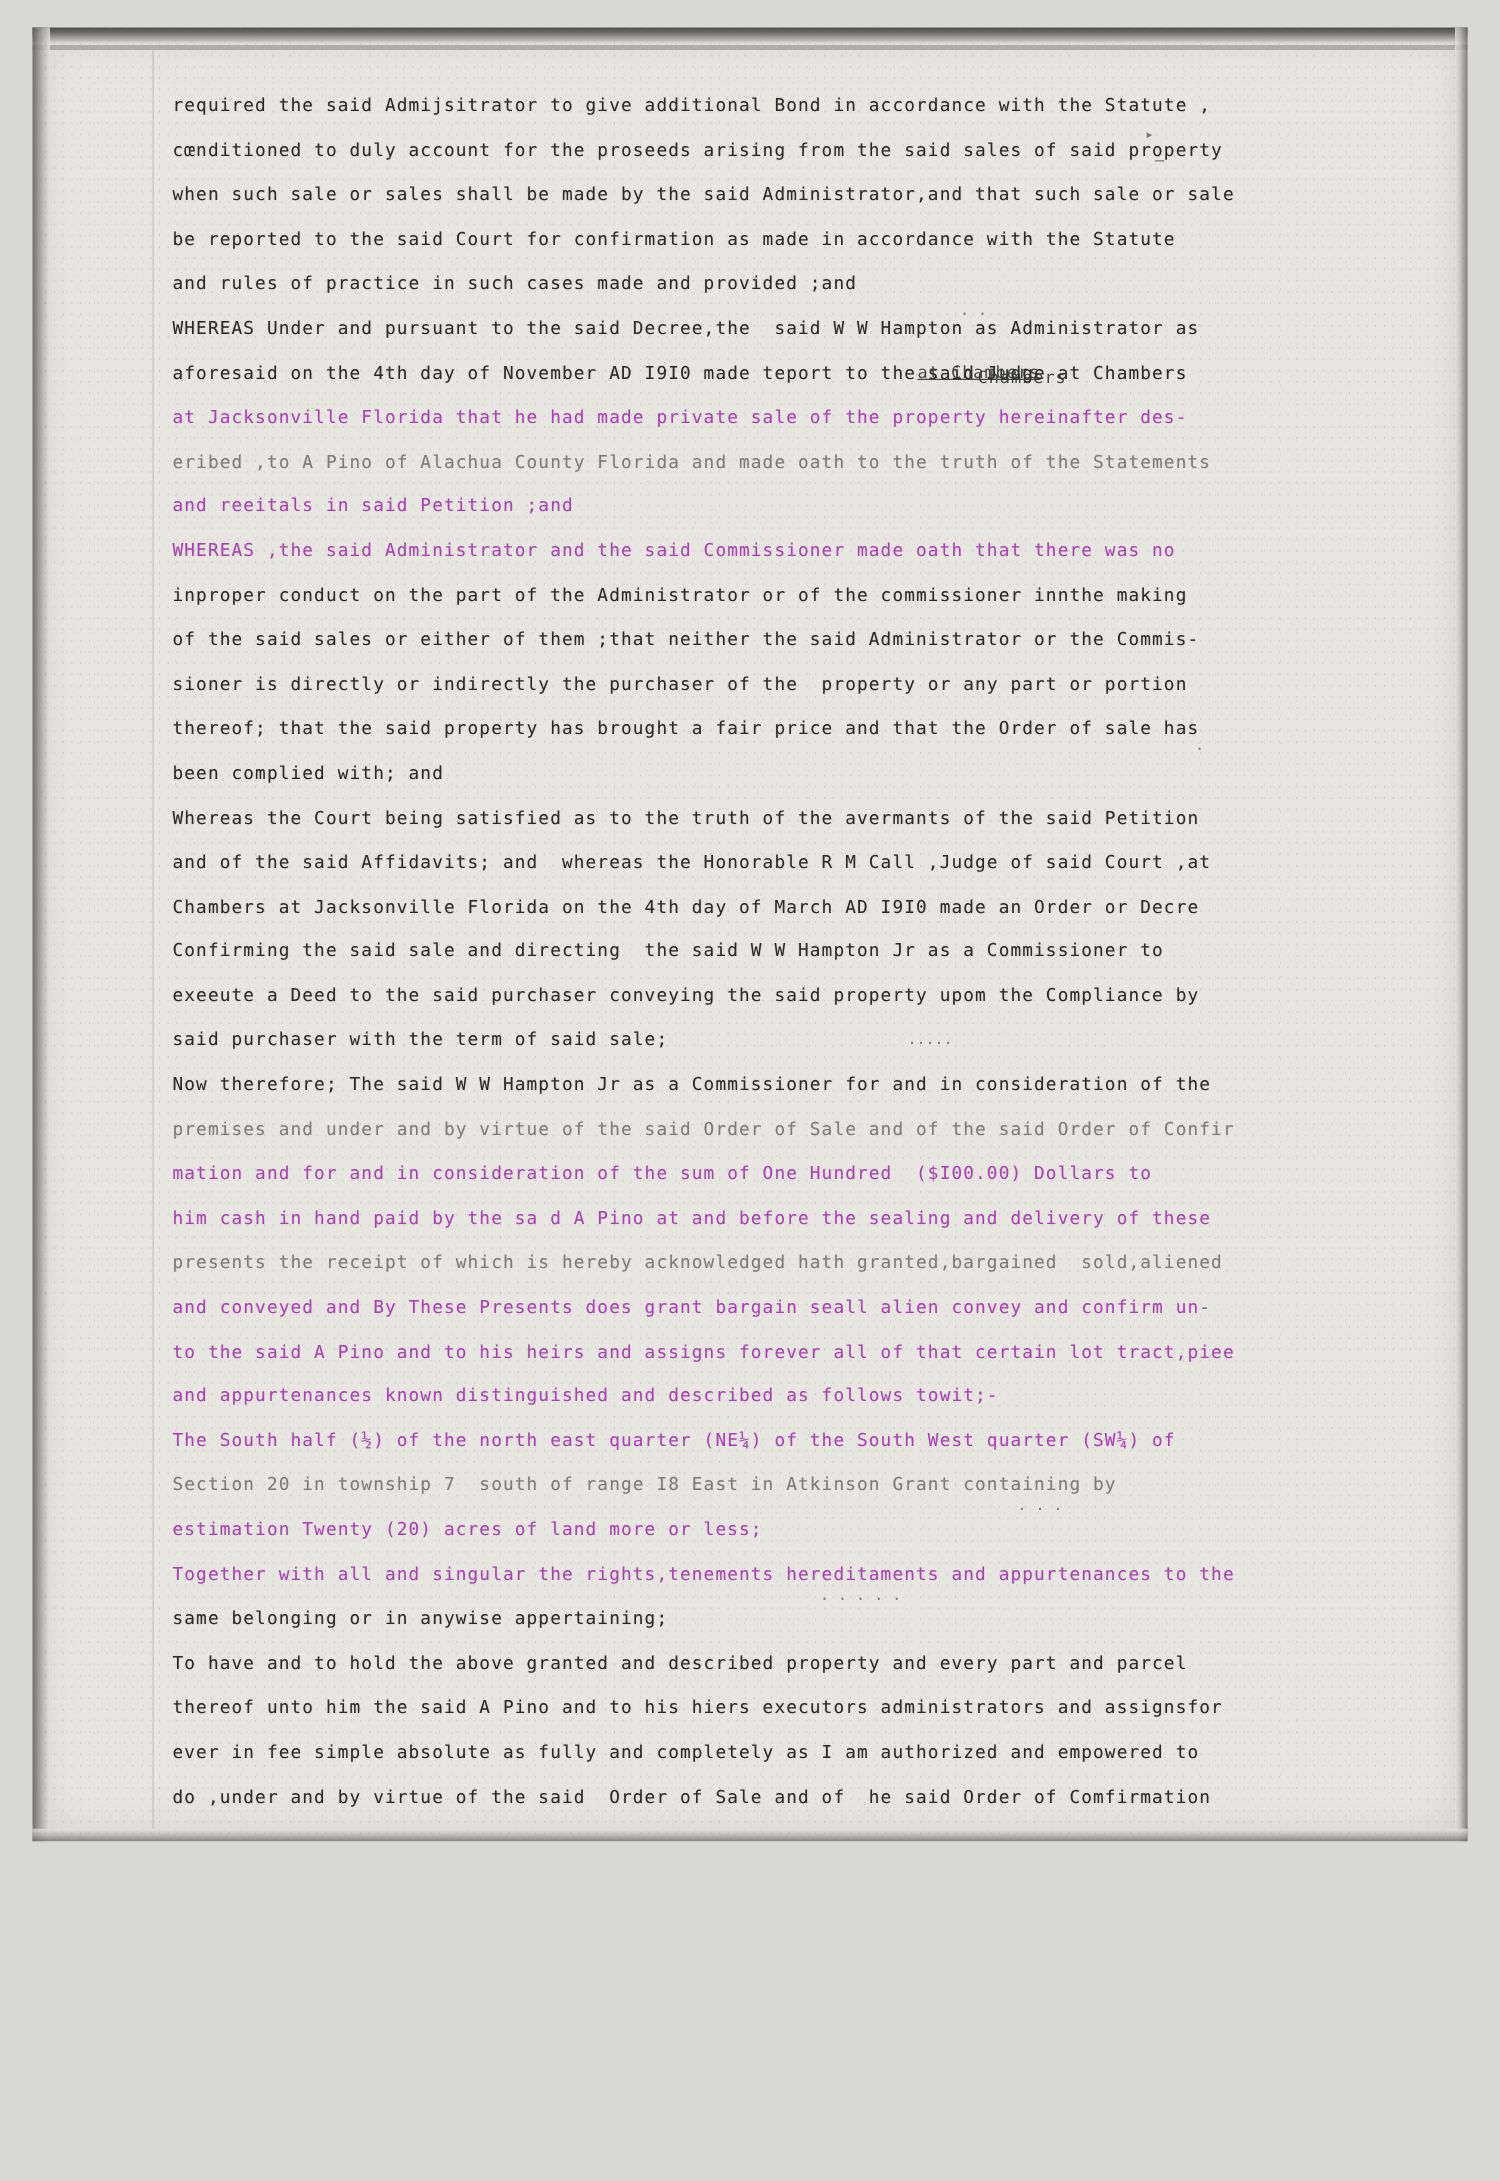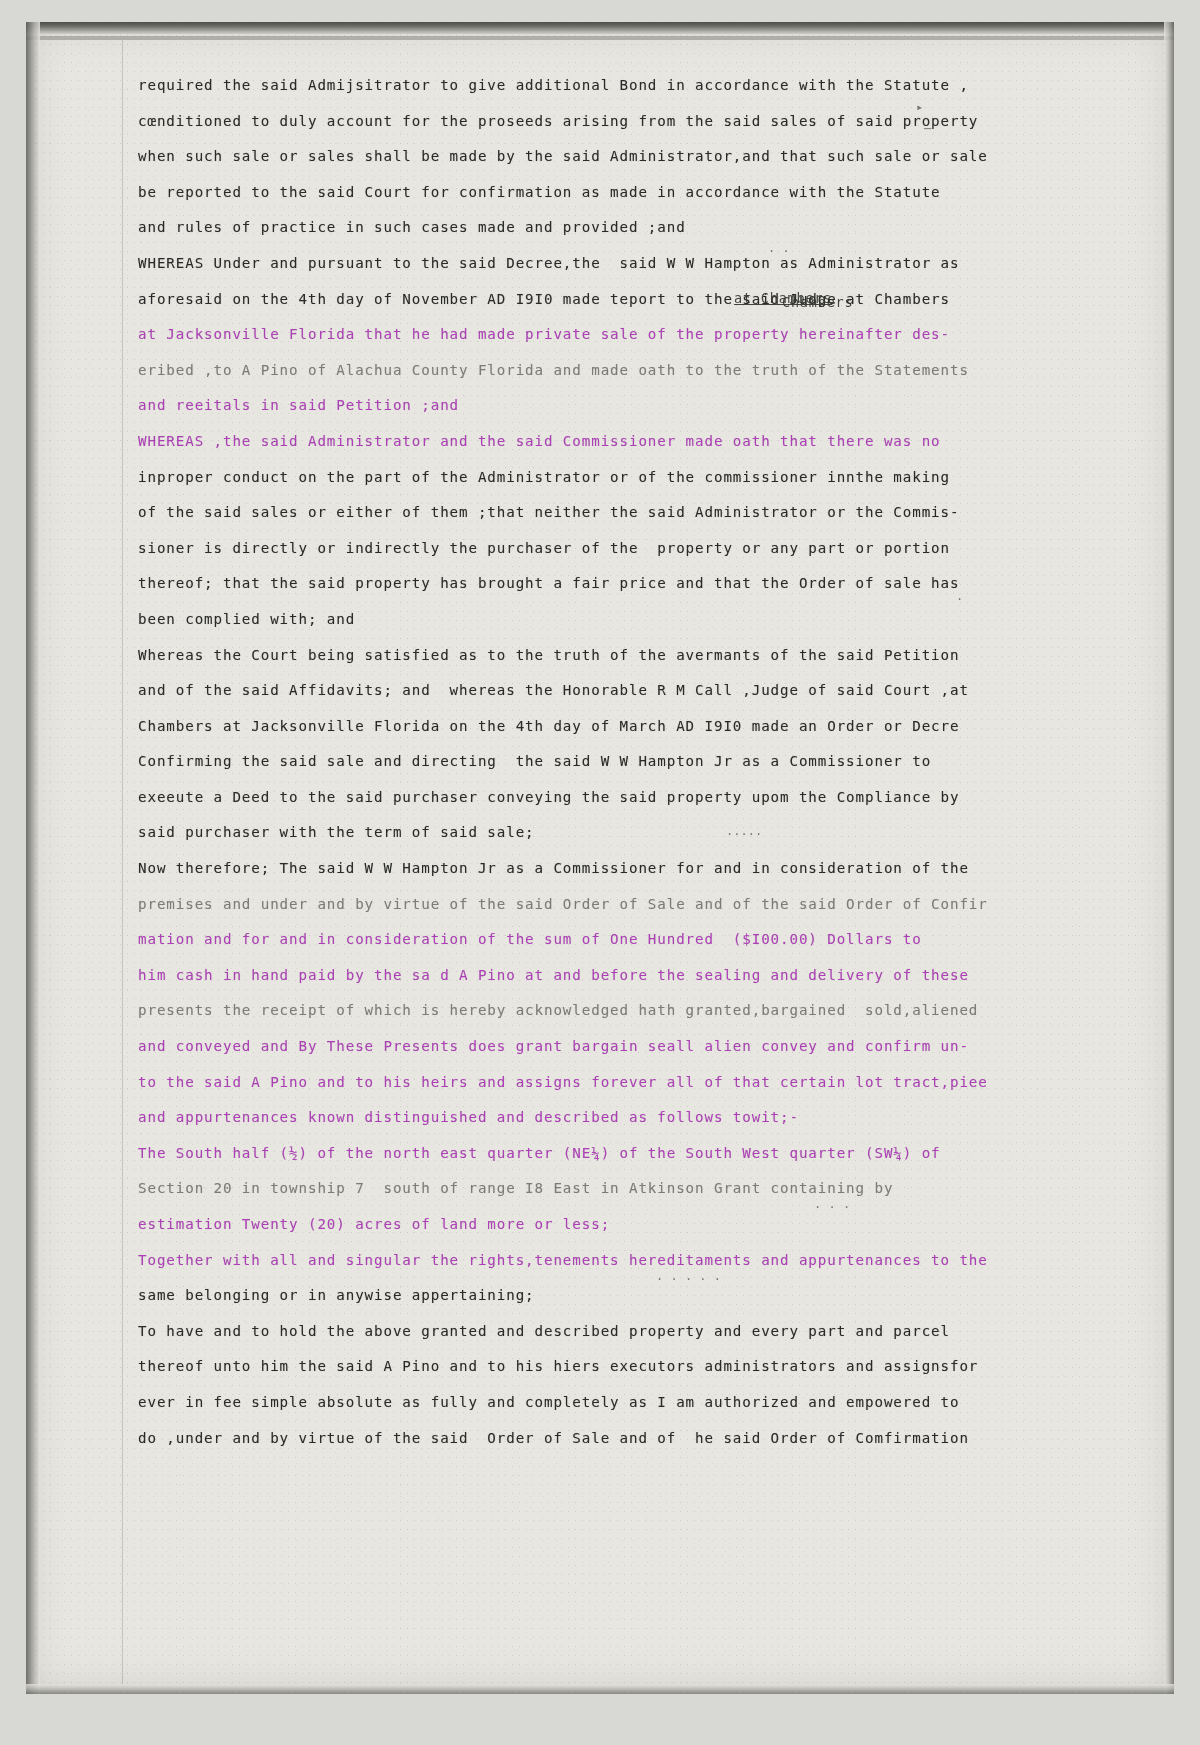--- a/index.html
+++ b/index.html
@@ -14,21 +14,21 @@
     background: #d8d8d4;
     overflow: hidden;
     font-family: "DejaVu Sans Mono", monospace;
   }
   
   #paper {
     position: absolute;
     left: 26px;
     top: 22px;
     width: 1148px;
-    height: 1672px;
+    height: 1451px;
     background: #e7e6e1;
     box-shadow: inset 0 0 40px rgba(140,138,130,0.35);
   }
   
   #paper .edge-top {
     position: absolute;
     left: 0; top: 0; right: 0; height: 12px;
     background: linear-gradient(to bottom, #4b4b48 0%, #6d6d68 35%, #cfcec9 100%);
   }
   #paper .edge-top2 {

